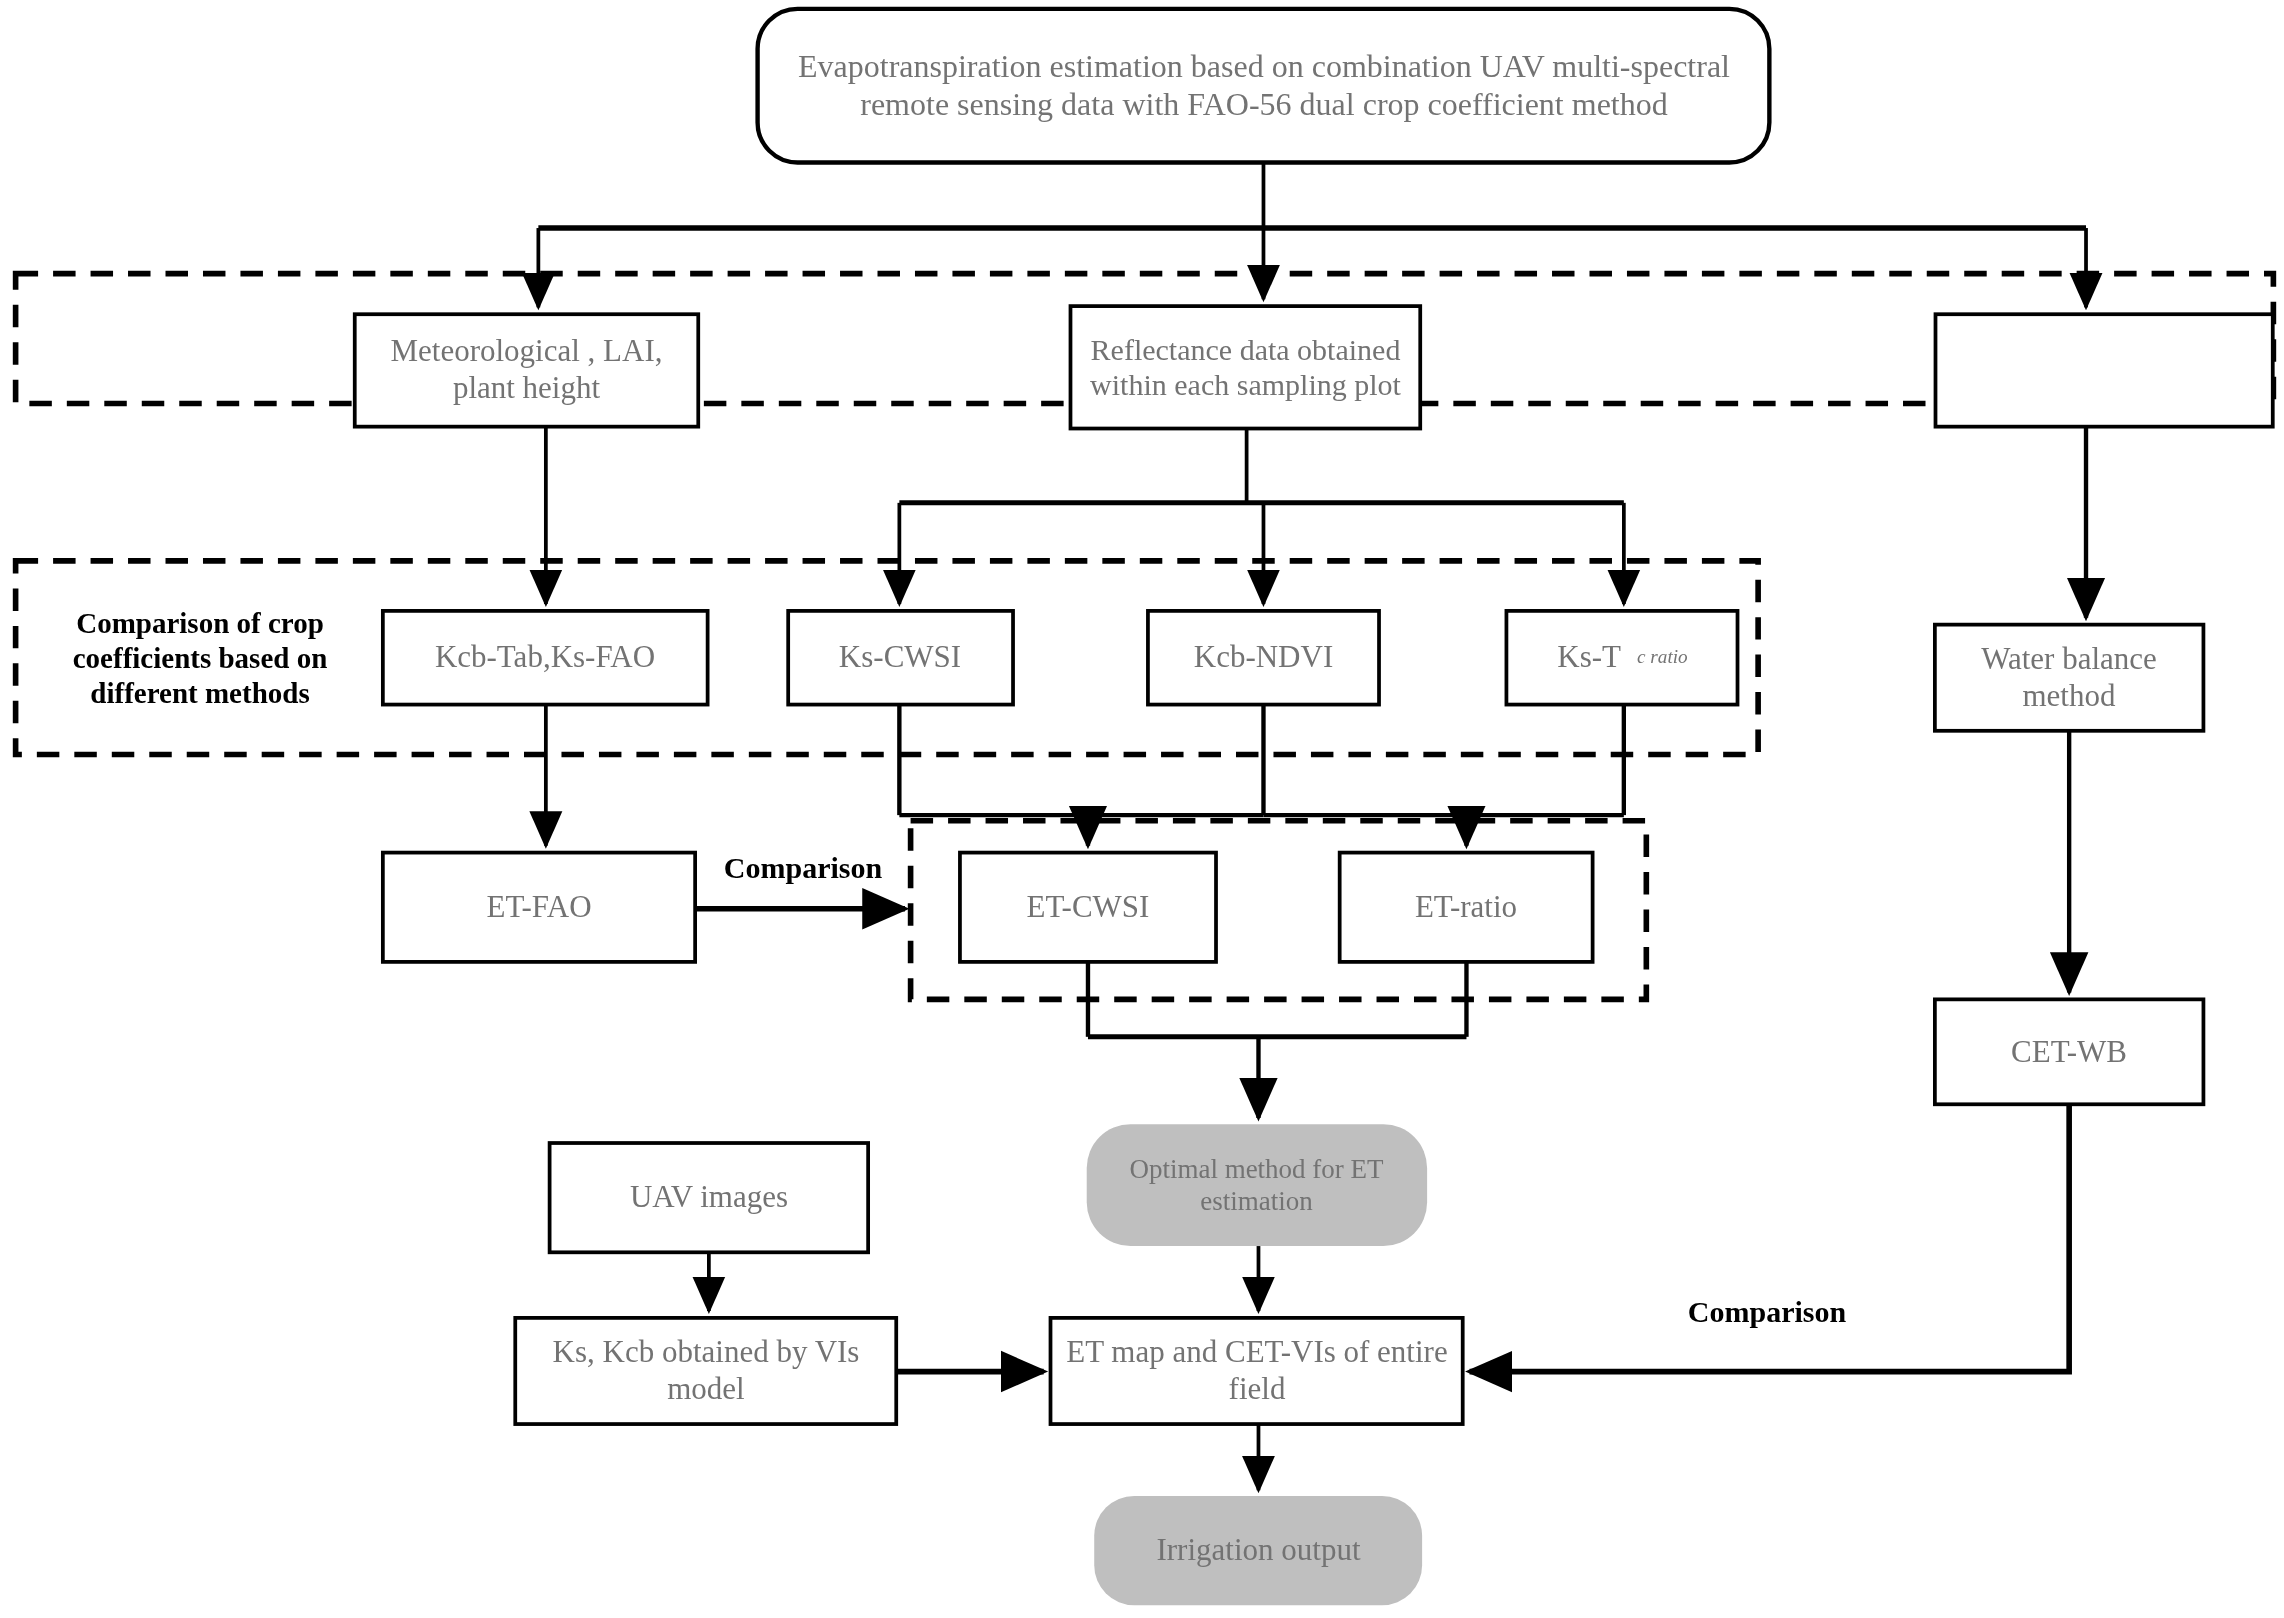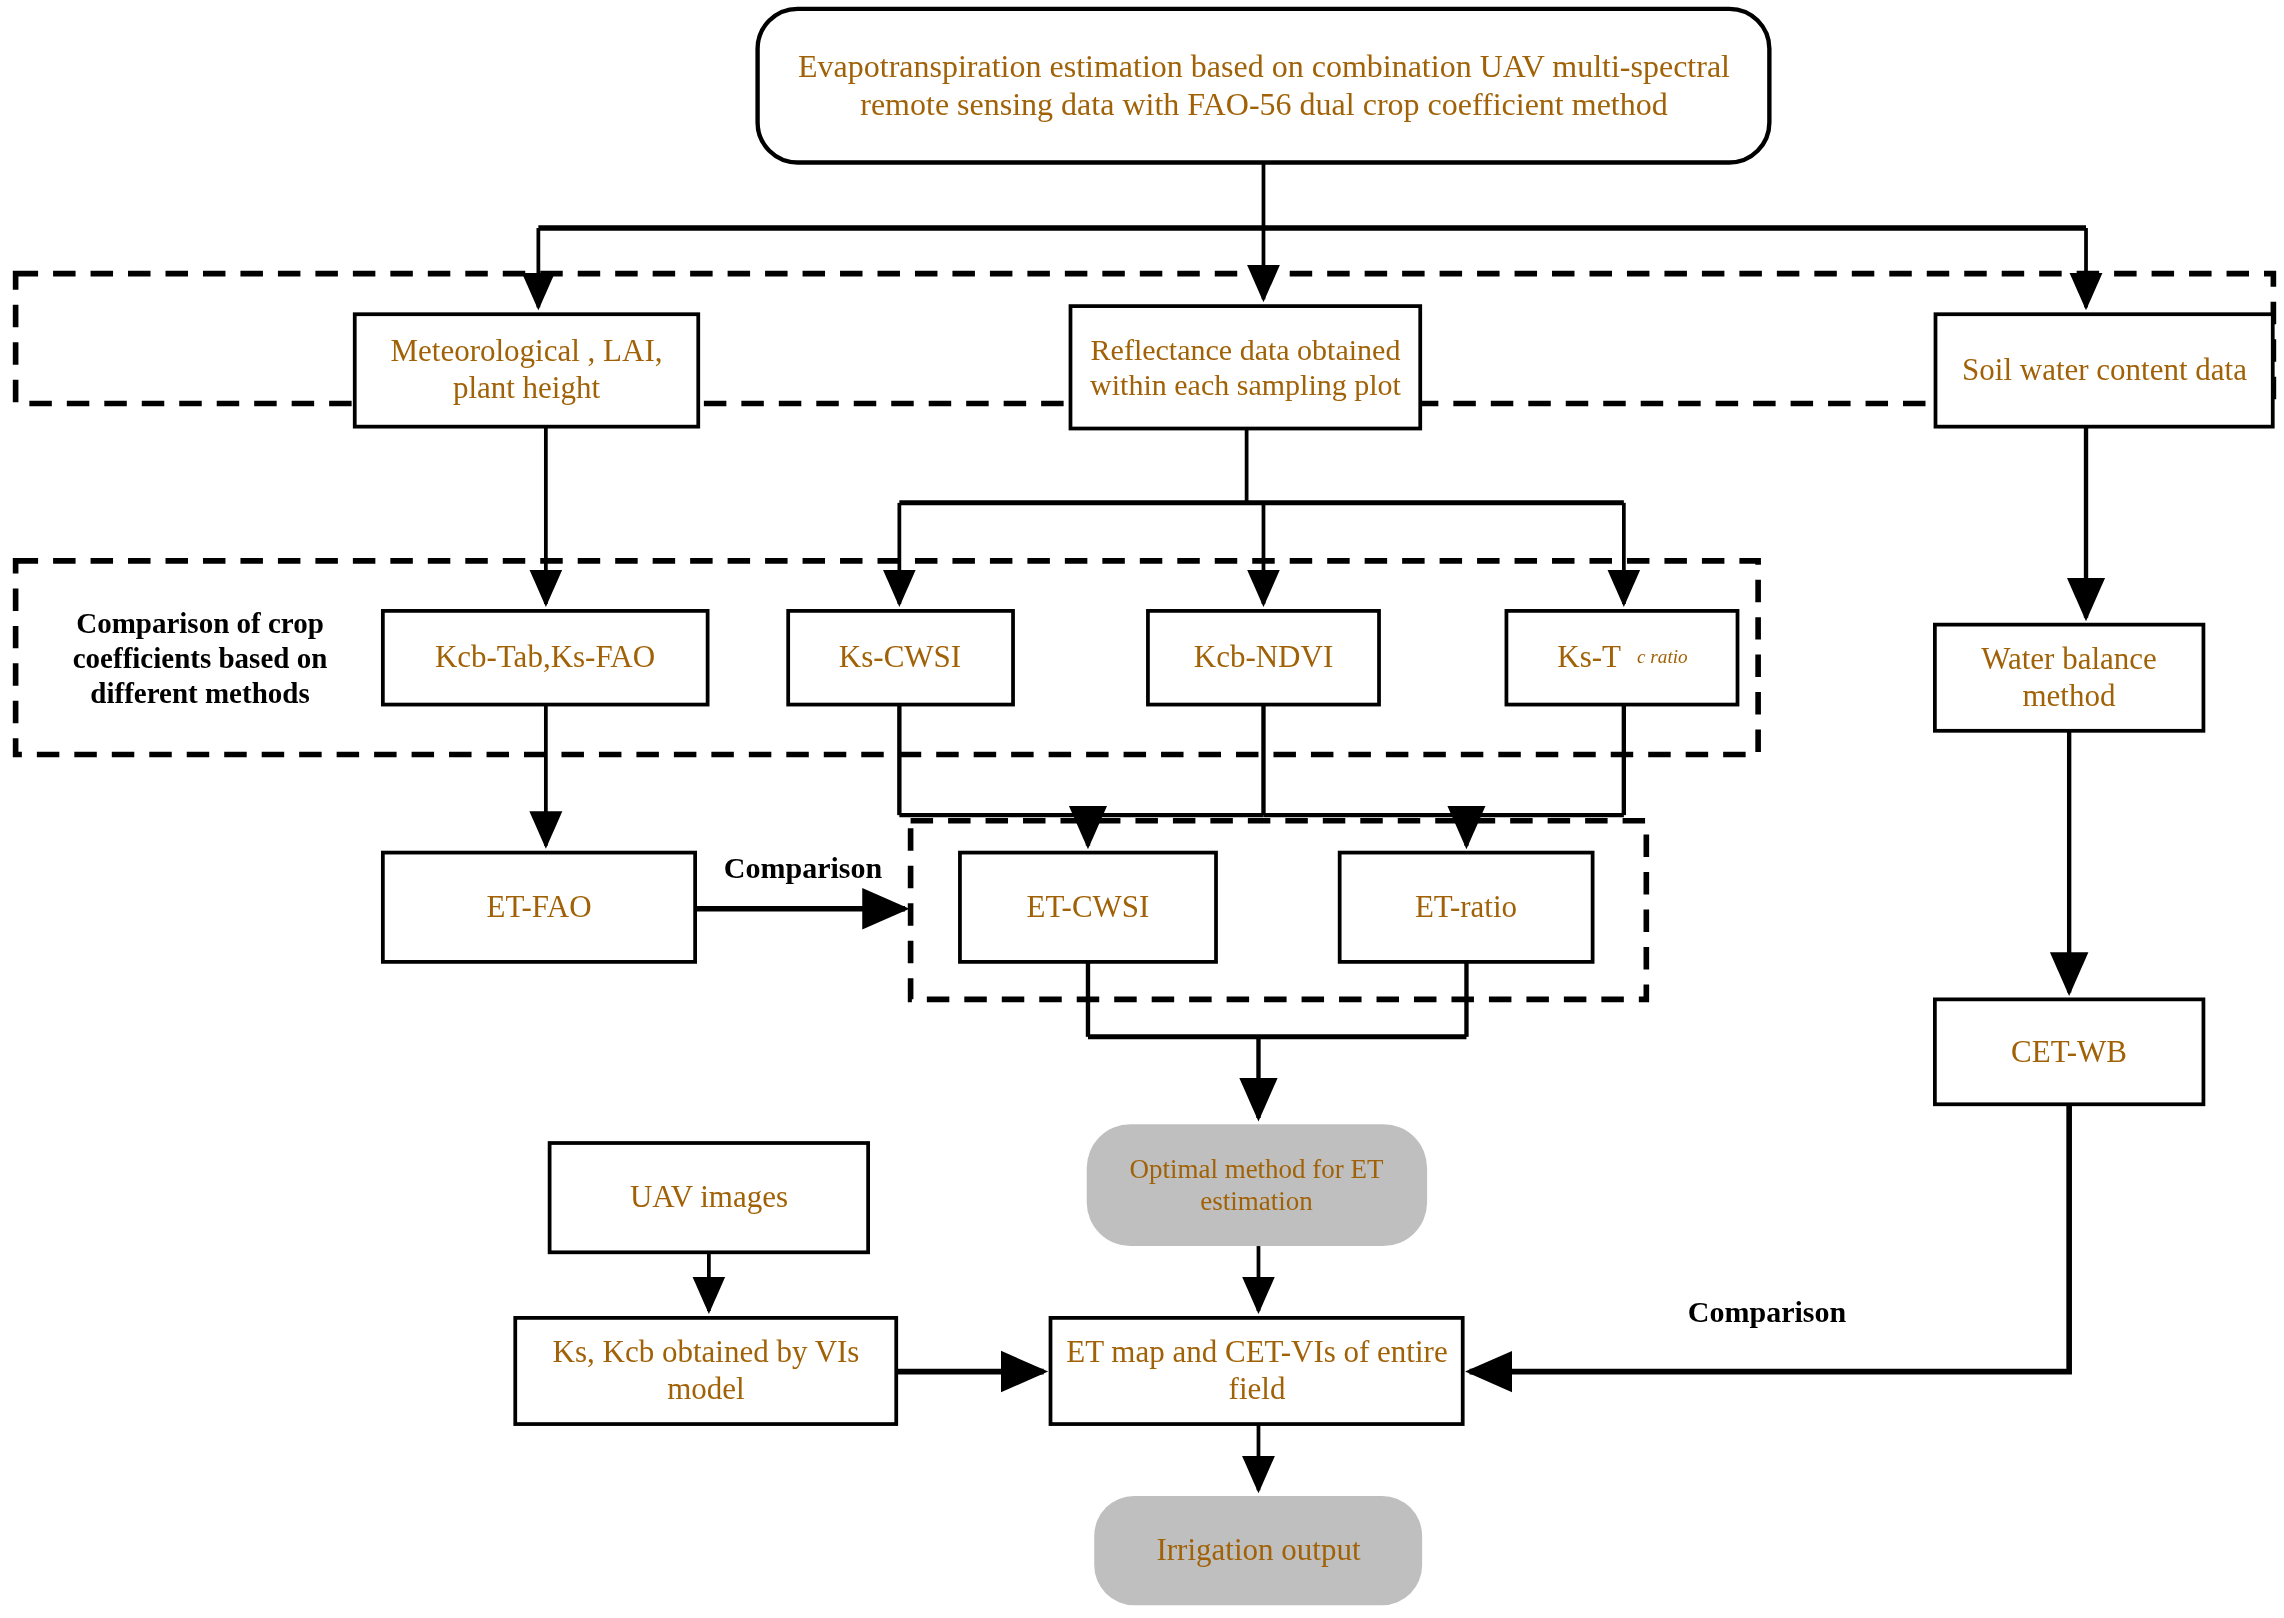--- a/index.html
+++ b/index.html
@@ -1,21 +1,21 @@
 <!DOCTYPE html>
 <html style="font-size:10px"><head>
 <meta charset="utf-8">
 <style>
   html,body{margin:0;padding:0;background:#ffffff;}
   body{font-family:"Liberation Serif",serif;}
   #stage{position:relative;width:2284px;height:1619px;background:#fff;overflow:hidden;}
   svg{position:absolute;left:0;top:0;width:2284px;height:1619px;}
   .nodeLbl{
     position:absolute;display:flex;align-items:center;justify-content:center;
-    text-align:center;font-family:"Liberation Serif",serif;color:#a16207;
+    text-align:center;font-family:"Liberation Serif",serif;color:#737373;
     line-height:1.18;pointer-events:none;
   }
   .edgeLbl{
     position:absolute;display:flex;align-items:center;justify-content:center;
     font-family:"Liberation Serif",serif;font-weight:bold;color:#000;white-space:nowrap;
   }
   .groupLbl{
     position:absolute;display:flex;align-items:center;justify-content:center;
     text-align:center;font-family:"Liberation Serif",serif;font-weight:bold;color:#000;
     line-height:1.2;
@@ -118,21 +118,20 @@
 
   <div class="nodeLbl" style="left:778px;top:13.7px;width:972px;height:144px;font-size:32px;">Evapotranspiration estimation based  on combination UAV multi-spectral remote sensing data with  FAO-56 dual crop coefficient method</div>
 
 
   <div class="groupLbl" style="left:25px;top:593px;width:350px;height:131px;font-size:29px;text-align:center;">Comparison of crop coefficients based on different methods</div>
 
   <div class="nodeLbl" style="left:361px;top:320px;width:331px;height:100px;font-size:31px;">Meteorological , LAI, plant height</div>
 
   <div class="nodeLbl" style="left:1077px;top:311px;width:337px;height:112px;font-size:30px;">Reflectance  data obtained within each sampling plot</div>
 
-  <div class="nodeLbl" style="left:1940px;top:320px;width:329px;height:100px;font-size:31px;">Soil  water content data</div>
 
   <div class="nodeLbl" style="left:389px;top:617px;width:312px;height:81px;font-size:31px;text-align:center;">Kcb-Tab,Ks-FAO</div>
 
   <div class="nodeLbl" style="left:794px;top:617px;width:212px;height:81px;font-size:31px;">Ks-CWSI</div>
 
   <div class="nodeLbl" style="left:1154px;top:617px;width:219px;height:81px;font-size:31px;">Kcb-NDVI</div>
 
   <div class="nodeLbl" style="left:1513px;top:617px;width:219px;height:81px;font-size:31px;gap:16px;">
       <span>Ks-T</span>
       <span class="sub">c ratio</span>

